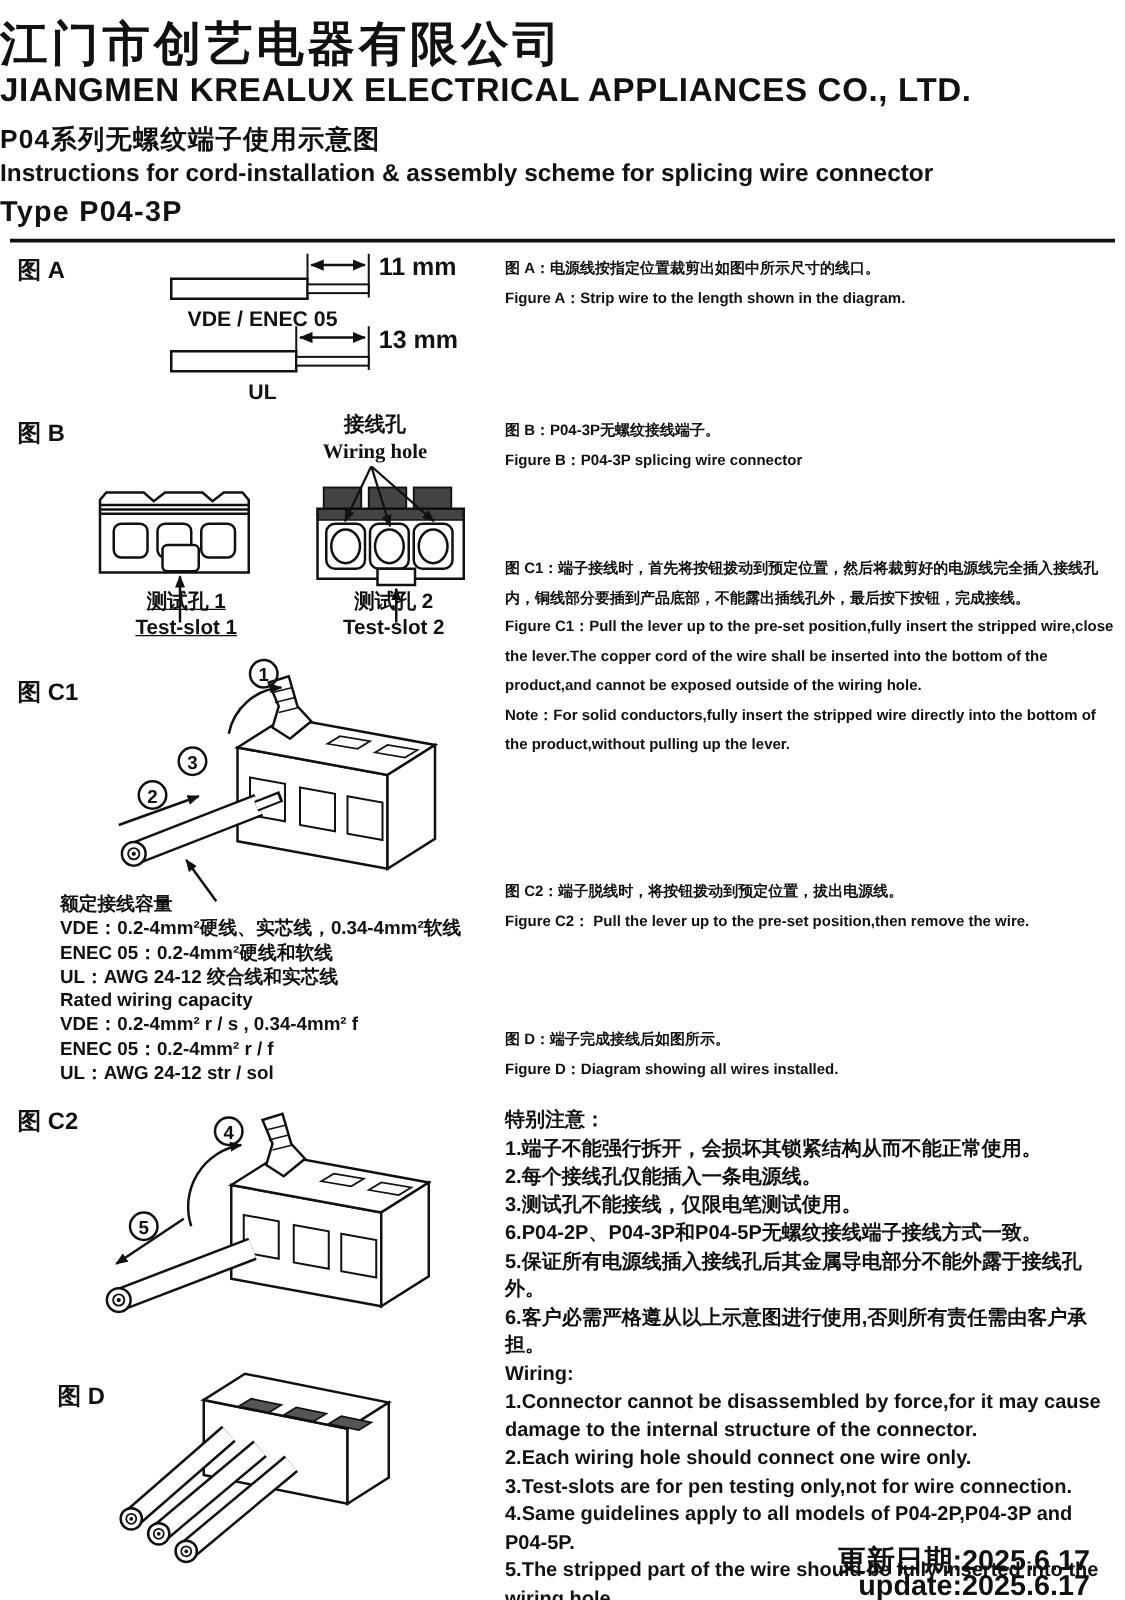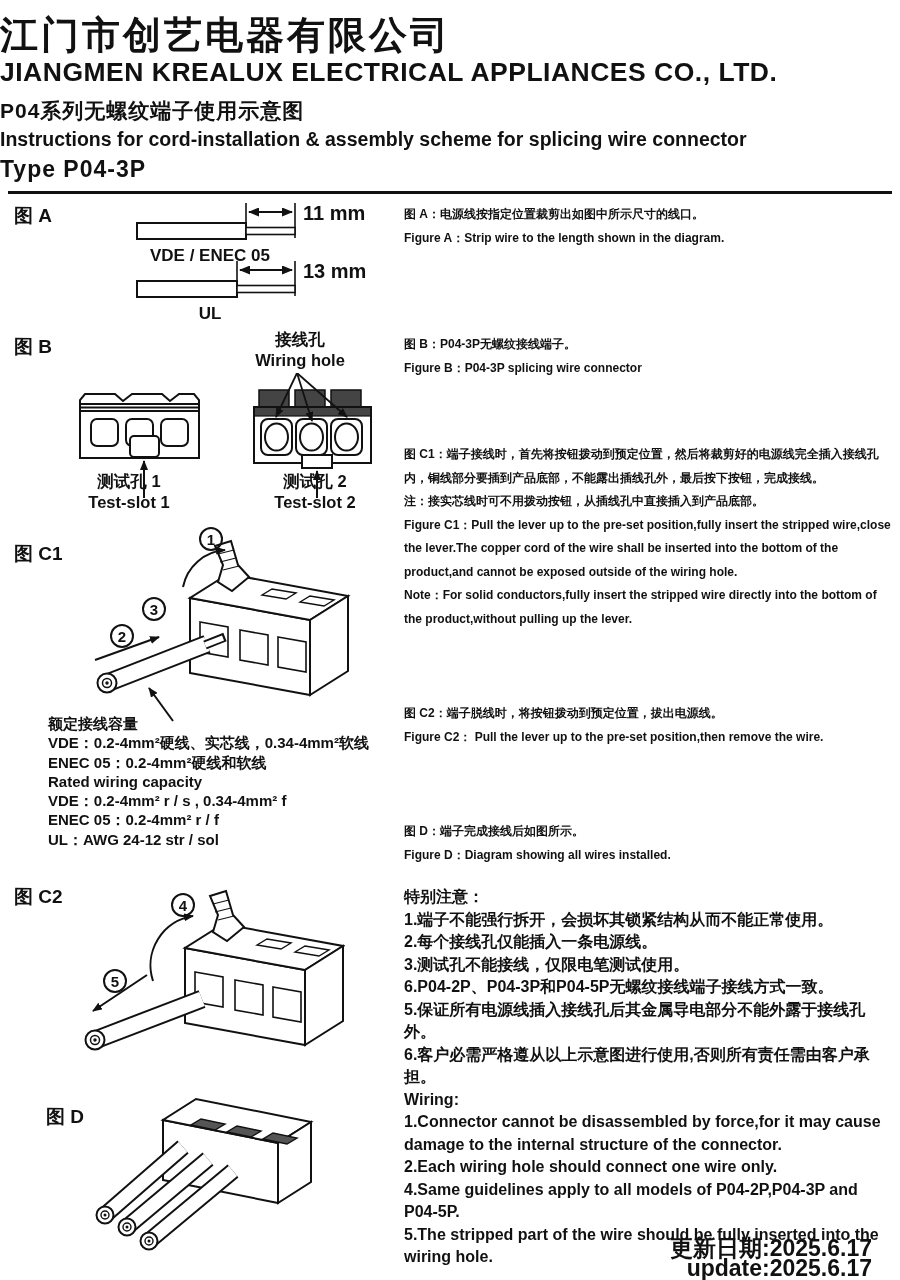--- a/index.html
+++ b/index.html
@@ -62,21 +62,21 @@
       <line class="ln" x1="205" y1="65" x2="205" y2="100" stroke-width="1.6"></line>
       <line class="ln" x1="150" y1="74" x2="202" y2="74" stroke-width="2" marker-start="url(#mAs)" marker-end="url(#mAe)"></line>
       <text x="213" y="82" font-size="20">13 mm</text>
       <rect x="47" y="85" width="100" height="16" fill="#fff" stroke="#111" stroke-width="2"></rect>
       <rect x="147" y="89.5" width="58" height="7" fill="#fff" stroke="#111" stroke-width="1.6"></rect>
       <text x="120" y="123" font-size="17" text-anchor="middle">UL</text>
     </g>
   </svg>
 
   <div class="abs fig-label" style="left:14px;top:334px;">图 B</div>
-  <div class="abs small-label" style="left:240px;top:329px;width:120px;">
+  <div class="abs small-label" style="left:240px;top:329px;width:120px;font-family:Liberation Serif, serif;">
     <div>接线孔</div>
     <div>Wiring hole</div>
   </div>
   <svg class="abs" style="left:75px;top:373px;" width="310" height="133" viewBox="0 0 310 133">
     <defs>
       <marker id="mBe" markerWidth="10" markerHeight="8" refX="9" refY="4" orient="auto" markerUnits="userSpaceOnUse">
           <path d="M0,0 L10,4 L0,8 Z" fill="#111"></path>
         </marker>
     </defs>
     <g>
@@ -102,21 +102,21 @@
       <ellipse class="ln" cx="201.5" cy="64" rx="11.5" ry="13.5" stroke-width="2"></ellipse>
       <ellipse class="ln" cx="236.5" cy="64" rx="11.5" ry="13.5" stroke-width="2"></ellipse>
       <ellipse class="ln" cx="271.5" cy="64" rx="11.5" ry="13.5" stroke-width="2"></ellipse>
       <rect x="227" y="82" width="30" height="13" fill="#fff" stroke="#111" stroke-width="2"></rect>
       <line class="ln" x1="242" y1="125" x2="242" y2="98" stroke-width="2" marker-end="url(#mBe)"></line>
       <line class="ln" x1="222" y1="0" x2="201" y2="44" stroke-width="1.8" marker-end="url(#mBe)"></line>
       <line class="ln" x1="222" y1="0" x2="237" y2="48" stroke-width="1.8" marker-end="url(#mBe)"></line>
       <line class="ln" x1="222" y1="0" x2="272" y2="44" stroke-width="1.8" marker-end="url(#mBe)"></line>
     </g>
   </svg>
-  <div class="abs small-label" style="left:66px;top:471px;width:126px;">
+  <div class="abs small-label" style="left:86px;top:471px;width:126px;text-decoration:underline;">
     <div>测试孔 1</div>
     <div>Test-slot 1</div>
   </div>
   <div class="abs small-label" style="left:252px;top:471px;width:126px;">
     <div>测试孔 2</div>
     <div>Test-slot 2</div>
   </div>
 
   <div class="abs fig-label" style="left:14px;top:541px;">图 C1</div>
   <svg class="abs" style="left:55px;top:523px;" width="310" height="207" viewBox="0 0 310 207">
@@ -164,20 +164,21 @@
     <g>
       <circle class="ln" cx="67" cy="113" r="11" stroke-width="2"></circle>
       <text x="67" y="119" font-size="15" text-anchor="middle">2</text>
     </g>
   </svg>
 
   <div class="abs cap">
     <div>额定接线容量</div>
     <div>VDE：0.2-4mm²硬线、实芯线，0.34-4mm²软线</div>
     <div>ENEC 05：0.2-4mm²硬线和软线</div>
+    <div>UL：AWG 24-12 绞合线和实芯线</div>
     <div>Rated wiring capacity</div>
     <div>VDE：0.2-4mm² r / s , 0.34-4mm² f</div>
     <div>ENEC 05：0.2-4mm² r / f</div>
     <div>UL：AWG 24-12 str / sol</div>
   </div>
 
   <div class="abs fig-label" style="left:14px;top:884px;">图 C2</div>
   <svg class="abs" style="left:35px;top:883px;" width="310" height="200" viewBox="0 0 310 200">
     <defs>
       <marker id="mC2" markerWidth="10" markerHeight="8" refX="9" refY="4" orient="auto" markerUnits="userSpaceOnUse">
@@ -249,21 +250,20 @@
   <div class="abs desc" style="top:203px;">
     <div>图 A：电源线按指定位置裁剪出如图中所示尺寸的线口。</div>
     <div>Figure A：Strip wire to the length shown in the diagram.</div>
   </div>
   <div class="abs desc" style="top:333px;">
     <div>图 B：P04-3P无螺纹接线端子。</div>
     <div>Figure B：P04-3P splicing wire connector</div>
   </div>
   <div class="abs desc" style="top:443px;">
     <div>图 C1：端子接线时，首先将按钮拨动到预定位置，然后将裁剪好的电源线完全插入接线孔内，铜线部分要插到产品底部，不能露出插线孔外，最后按下按钮，完成接线。</div>
-    <div>注：接实芯线时可不用拨动按钮，从插线孔中直接插入到产品底部。</div>
     <div>Figure C1：Pull the lever up to the pre-set position,fully insert the stripped wire,close the lever.The copper cord of the wire shall be inserted into the bottom of the product,and cannot be exposed outside of the wiring hole.</div>
     <div>Note：For solid conductors,fully insert the stripped wire directly into the bottom of the product,without pulling up the lever.</div>
   </div>
   <div class="abs desc" style="top:702px;">
     <div>图 C2：端子脱线时，将按钮拨动到预定位置，拔出电源线。</div>
     <div>Figure C2： Pull the lever up to the pre-set position,then remove the wire.</div>
   </div>
   <div class="abs desc" style="top:820px;">
     <div>图 D：端子完成接线后如图所示。</div>
     <div>Figure D：Diagram showing all wires installed.</div>
@@ -273,20 +273,21 @@
     <div>特别注意：</div>
     <div>1.端子不能强行拆开，会损坏其锁紧结构从而不能正常使用。</div>
     <div>2.每个接线孔仅能插入一条电源线。</div>
     <div>3.测试孔不能接线，仅限电笔测试使用。</div>
     <div>6.P04-2P、P04-3P和P04-5P无螺纹接线端子接线方式一致。</div>
     <div>5.保证所有电源线插入接线孔后其金属导电部分不能外露于接线孔外。</div>
     <div>6.客户必需严格遵从以上示意图进行使用,否则所有责任需由客户承担。</div>
     <div>Wiring:</div>
     <div>1.Connector cannot be disassembled by force,for it may cause damage to the internal structure of the connector.</div>
     <div>2.Each wiring hole should connect one wire only.</div>
+    <div>3.Test-slots are for pen testing only,not for wire connection.</div>
     <div>4.Same guidelines apply to all models of P04-2P,P04-3P and P04-5P.</div>
     <div>5.The stripped part of the wire should be fully inserted into the wiring hole.</div>
 
   </div>
 
   <div class="abs footer">
     <div>更新日期:2025.6.17</div>
     <div>update:2025.6.17</div>
   </div>
 

